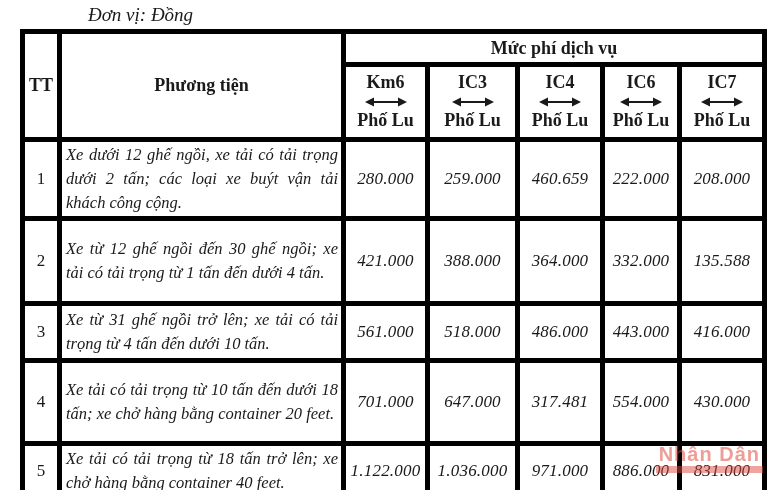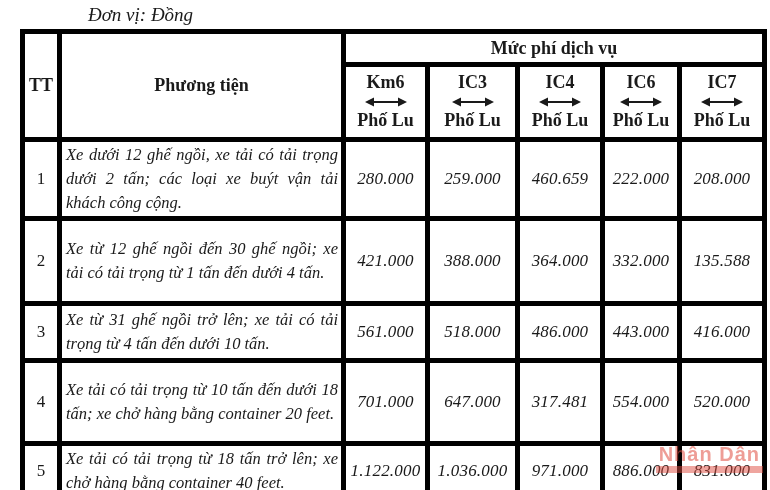--- a/index.html
+++ b/index.html
@@ -172,21 +172,21 @@
       <td class="fee-cell">443.000</td>
       <td class="fee-cell">416.000</td>
     </tr>
     <tr style="height:83px">
       <td class="tt-cell">4</td>
       <td class="vehicle-cell">Xe tải có tải trọng từ 10 tấn đến dưới 18 tấn; xe chở hàng bằng container 20 feet.</td>
       <td class="fee-cell">701.000</td>
       <td class="fee-cell">647.000</td>
       <td class="fee-cell">317.481</td>
       <td class="fee-cell">554.000</td>
-      <td class="fee-cell">520.000</td>
+      <td class="fee-cell">430.000</td>
     </tr>
     <tr style="height:49px">
       <td class="tt-cell">5</td>
       <td class="vehicle-cell">Xe tải có tải trọng từ 18 tấn trở lên; xe chở hàng bằng container 40 feet.</td>
       <td class="fee-cell">1.122.000</td>
       <td class="fee-cell">1.036.000</td>
       <td class="fee-cell">971.000</td>
       <td class="fee-cell">886.000</td>
       <td class="fee-cell">831.000</td>
     </tr>

